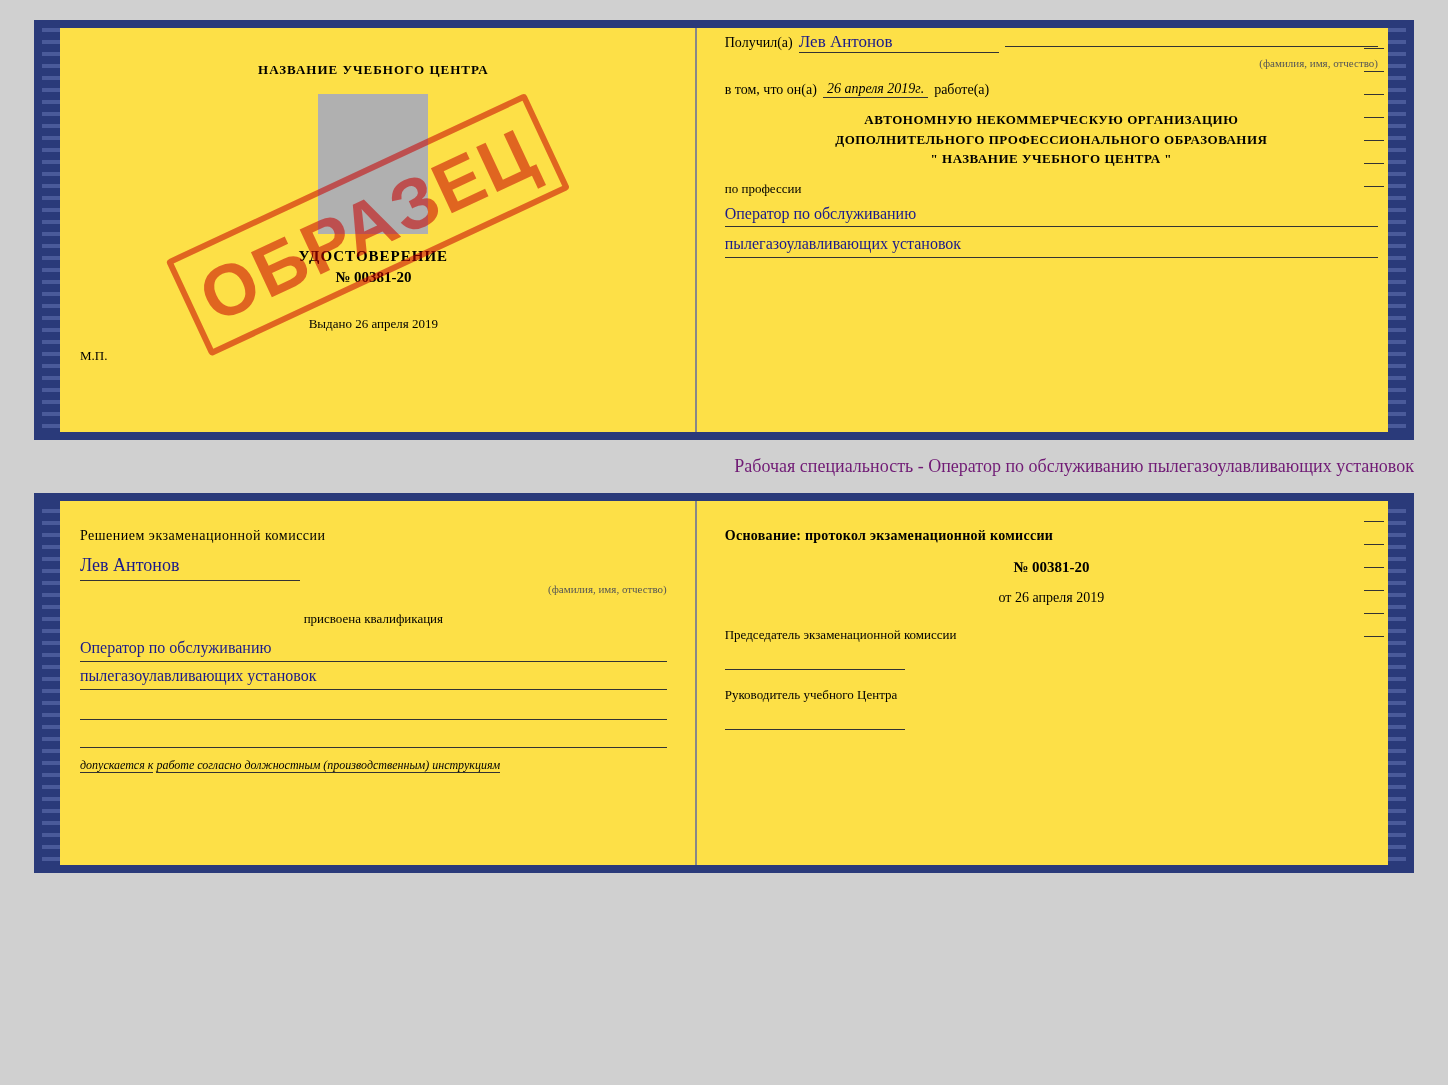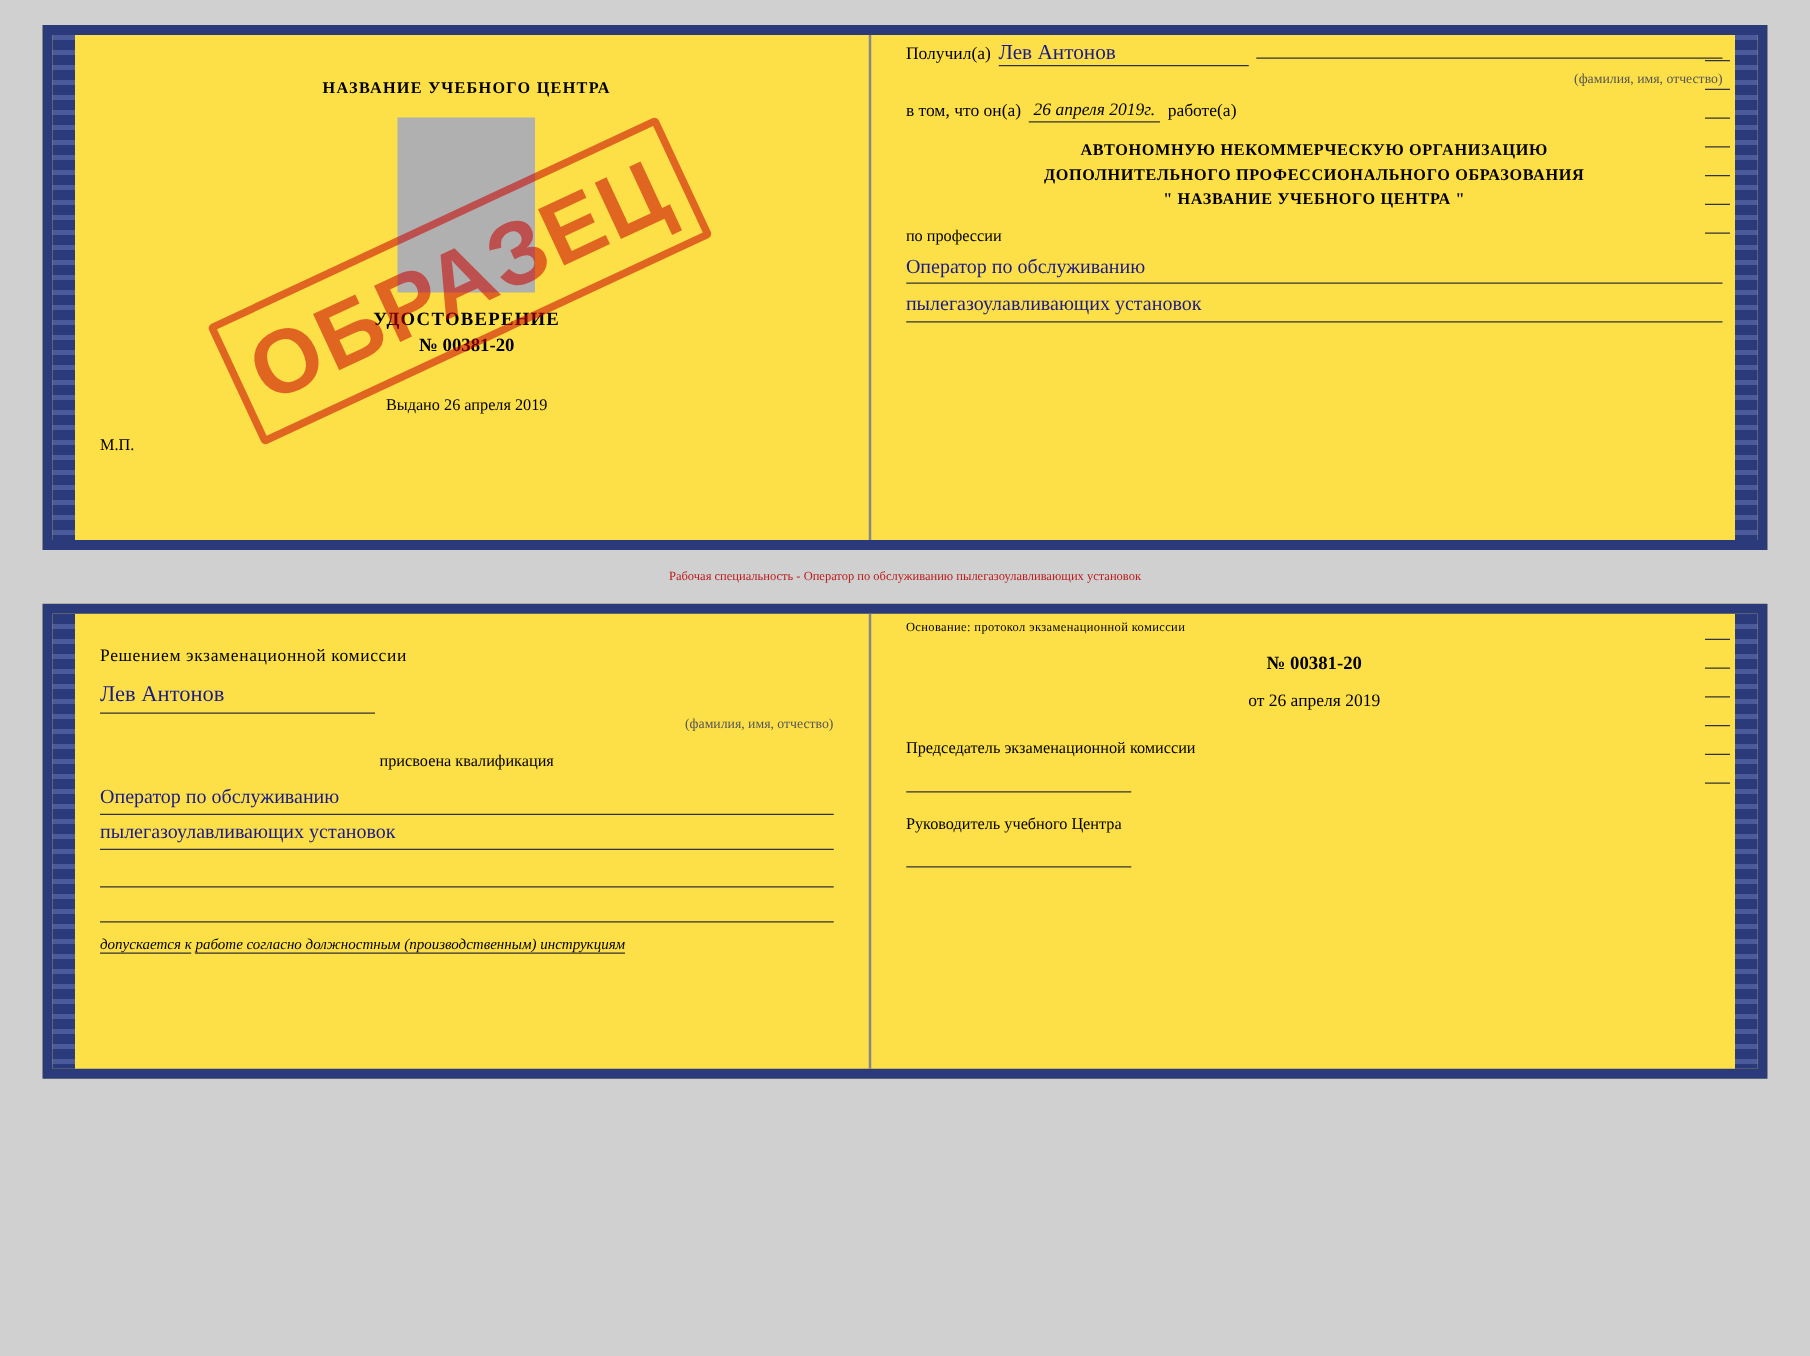--- a/index.html
+++ b/index.html
@@ -249,24 +249,24 @@
     }
 
     .right-dash {
       width: 20px;
       height: 1px;
       background: #333;
     }
 
     
     .specialty-line {
-      font-size: 10px;
-      color: #b91c1c;
+      font-size: 18px;
+      color: #701a75;
       padding: 4px 0;
-      text-align: center;
+      text-align: right;
     }
 
     
     .resheniem-block {
       font-size: 14px;
       line-height: 1.6;
     }
 
     .resheniem-title {
       font-size: 14px;
@@ -326,24 +326,25 @@
       border-bottom: 1px solid #333;
     }
 
     
     .osnovanie-block {
       font-size: 13px;
       line-height: 1.6;
     }
 
     .osnovanie-title {
-      font-size: 10px;
-      font-weight: normal;
+      font-size: 14px;
+      font-weight: bold;
       letter-spacing: 0.3px;
       margin-bottom: 8px;
+      margin-top: 20px;
     }
 
     .protocol-number {
       text-align: center;
       font-size: 15px;
       font-weight: bold;
       margin: 8px 0;
     }
 
     .ot-date {

